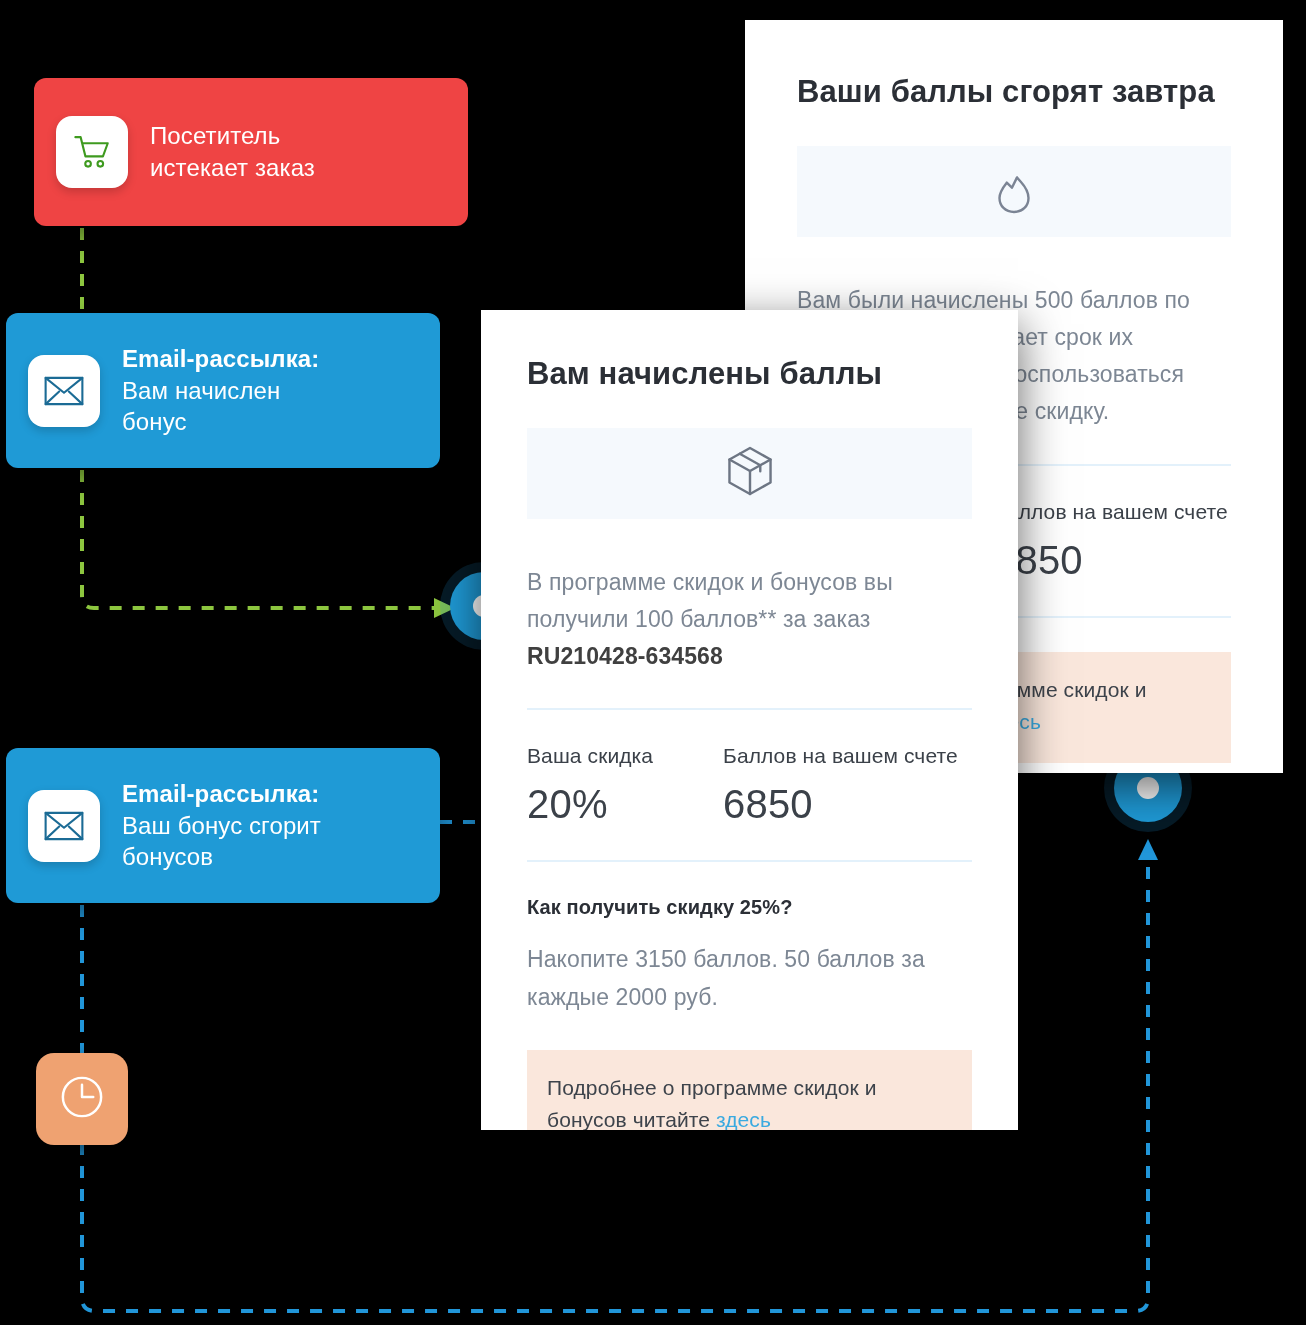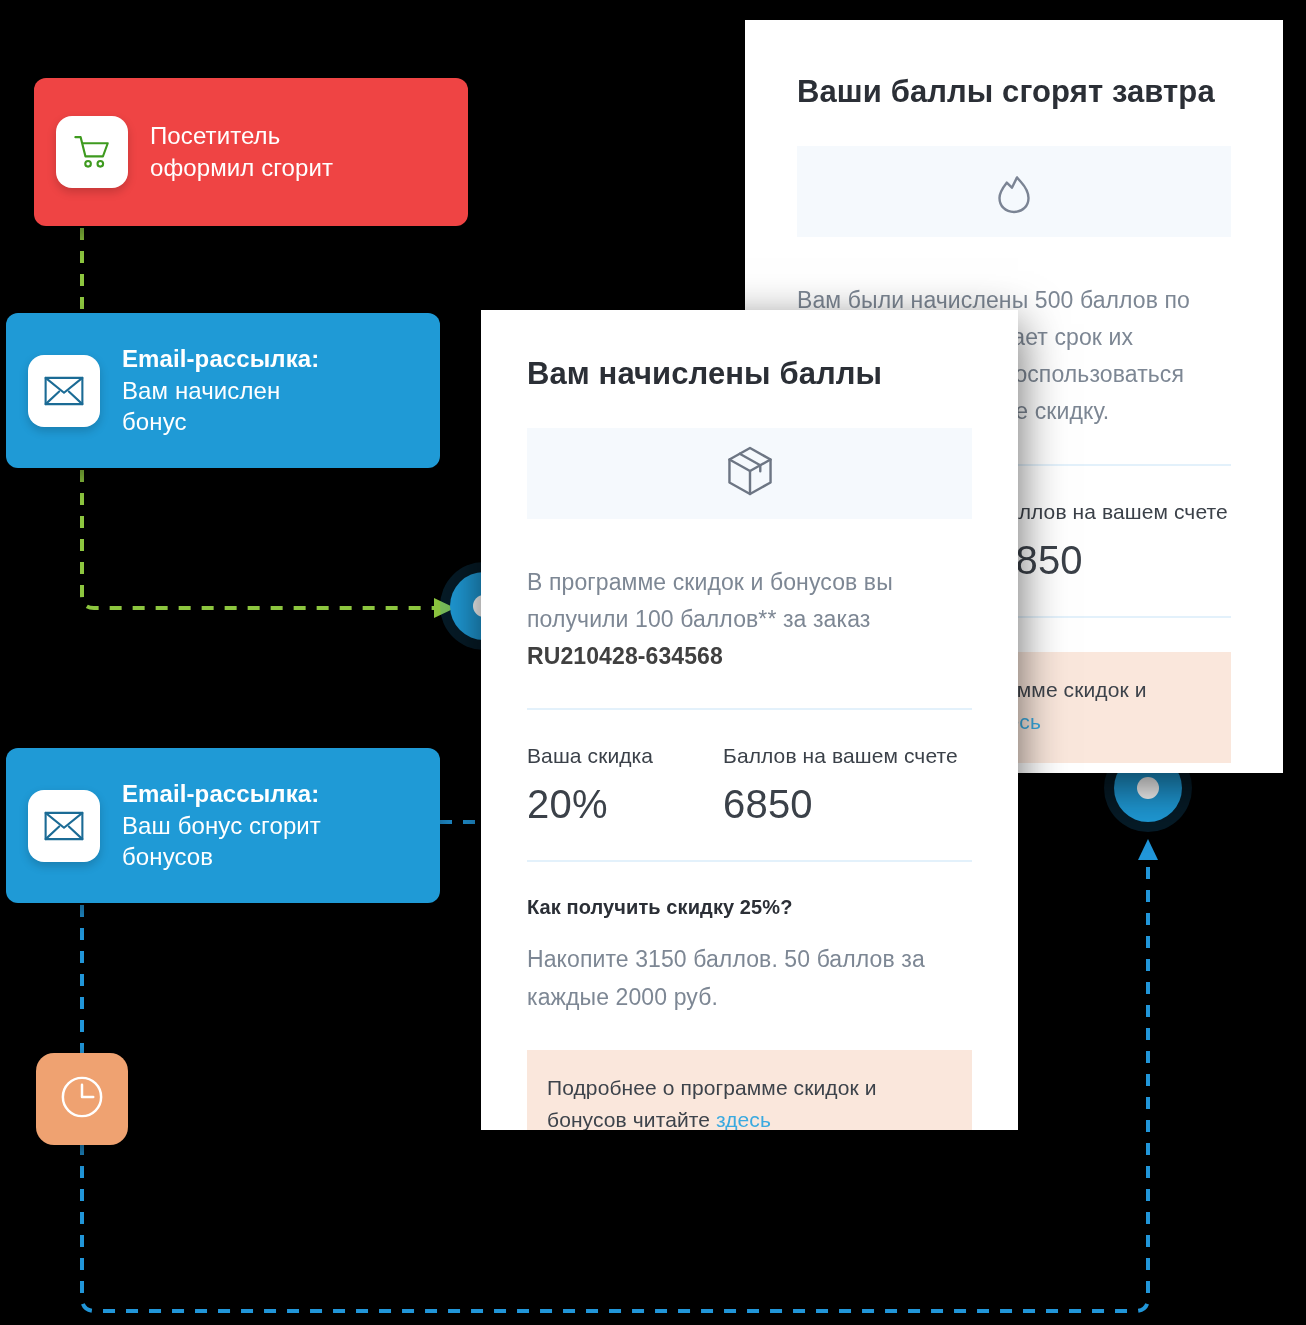--- a/index.html
+++ b/index.html
@@ -172,21 +172,21 @@
   <div class="flow-block blk-order">
     <div class="badge">
       <svg width="42" height="42" viewBox="0 0 48 48" fill="none" stroke="#3e9a1f" stroke-width="2.4" stroke-linejoin="round" stroke-linecap="round">
         <path d="M5 7h6l5.5 22h20L42 14H14"></path>
         <circle cx="19.5" cy="37.5" r="3.2"></circle>
         <circle cx="33.5" cy="37.5" r="3.2"></circle>
       </svg>
     </div>
     <div class="btext">
       <span>Посетитель</span>
-      <span>оформил сгорит</span>
+      <span>истекает заказ</span>
     </div>
   </div>
 
   <div class="flow-block blk-mail1">
     <div class="badge">
       <svg width="42" height="34" viewBox="0 0 48 38" fill="none" stroke="#1b6b95" stroke-width="2.4" stroke-linejoin="round" stroke-linecap="round">
         <rect x="3" y="4" width="42" height="30"></rect>
         <path d="M3 4 24 21 45 4"></path>
         <path d="M3 34 18.5 19.5"></path>
           <path d="M45 34 29.5 19.5"></path>

